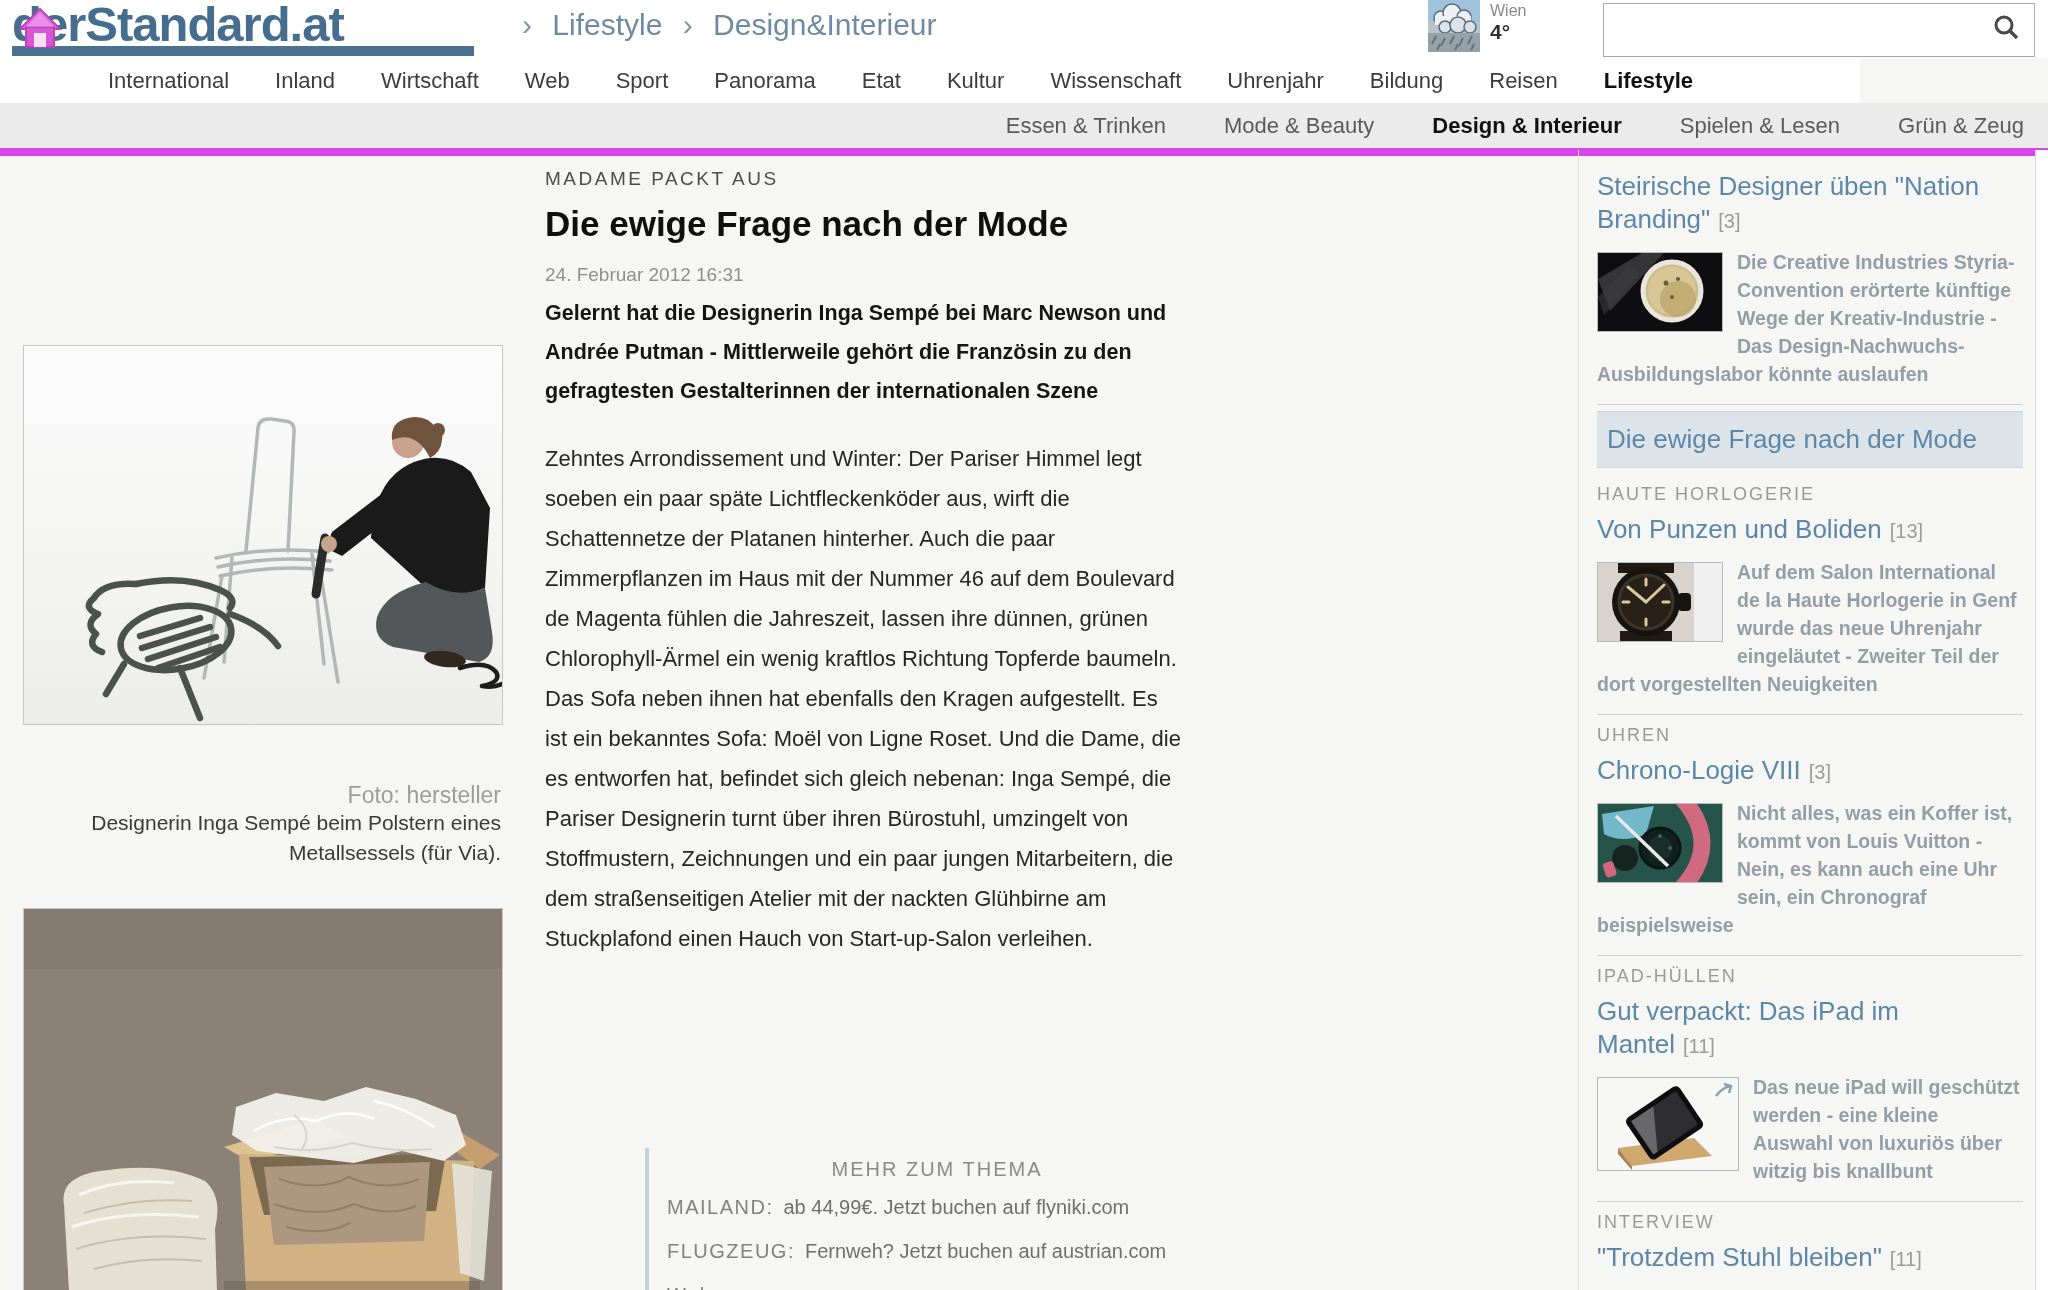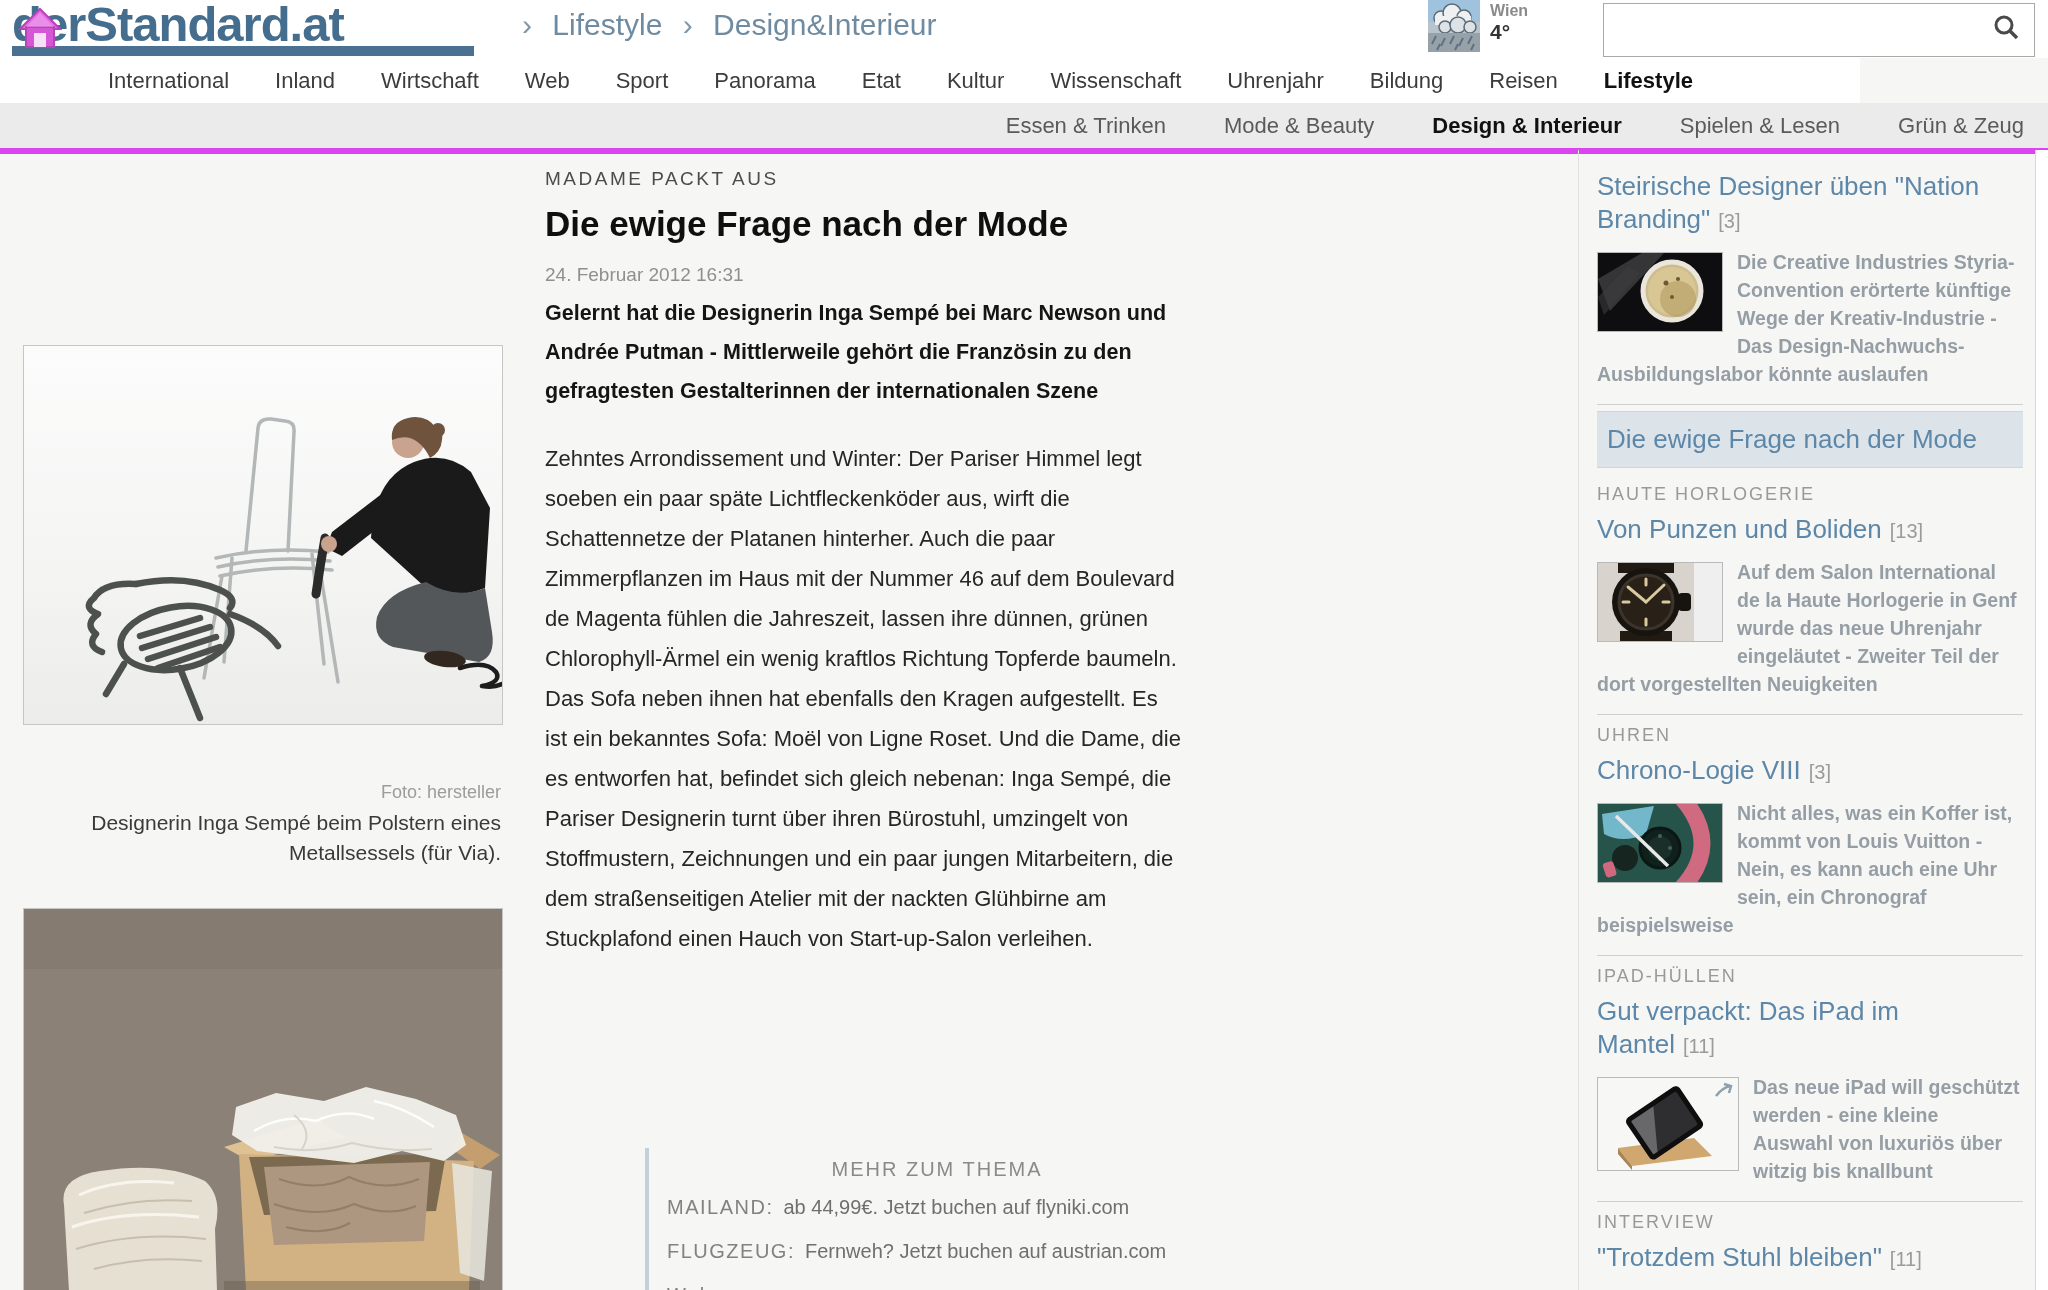--- a/index.html
+++ b/index.html
@@ -7,51 +7,51 @@
         font-family:"Liberation Sans", sans-serif;color:#2b2b2b;}
   
   .masthead{position:absolute;top:0;left:0;width:2048px;height:58px;background:#fff;}
   .logo{position:absolute;left:12px;top:-4px;font-size:49px;font-weight:bold;
         letter-spacing:-1px;color:#456e8e;cursor:pointer;}
   .logo-bar{position:absolute;left:12px;top:46px;width:462px;height:10px;background:#4a7191;}
   .breadcrumb{position:absolute;left:510px;top:8px;font-size:30px;color:#6e8ba1;}
   .breadcrumb .sep{margin:0 12px;color:#7d97ab;}
   .weather{position:absolute;left:1428px;top:0;display:flex;cursor:pointer;}
   .weather .wlabels{margin-left:10px;padding-top:2px;}
-  .weather .wcity{font-size:16px;color:#8a8a8a;font-weight:bold;}
+  .weather .wcity{font-size:16px;color:#8a8a8a;}
   .weather .wtemp{font-size:21px;font-weight:bold;color:#333;}
   .searchbox{position:absolute;left:1603px;top:3px;width:432px;height:54px;background:#fff;
              border:1px solid #a9a9a9;box-sizing:border-box;display:flex;}
   .searchbox input{flex:1;border:none;outline:none;font-size:22px;padding:0 12px;
                    font-family:"Liberation Sans",sans-serif;background:transparent;}
   .search-btn{width:56px;display:flex;align-items:center;justify-content:center;cursor:pointer;}
   
   .nav1{position:absolute;top:58px;left:0;width:1840px;height:45px;background:#fff;padding-left:20px;}
   .nav1 .items{position:absolute;left:108px;top:0;display:flex;gap:46px;font-size:22px;
                color:#3c3c3c;line-height:45px;white-space:nowrap;}
   .nav1 .items span{cursor:pointer;}
   .nav1 .items .active{font-weight:bold;color:#111;}
   .home{position:absolute;left:18px;top:6px;z-index:5;cursor:pointer;}
   .nav2{position:absolute;top:103px;left:0;width:2048px;height:45px;background:#ebebeb;
-        border-bottom:6px solid #d946ef;box-sizing:content-box;}
+        border-bottom:8px solid #d946ef;box-sizing:content-box;}
   .nav2 .items{position:absolute;right:24px;top:0;display:flex;gap:58px;font-size:22px;
                color:#5a5a5a;line-height:45px;white-space:nowrap;}
   .nav2 .items span{cursor:pointer;}
   .nav2 .items .active{font-weight:bold;color:#111;}
   
   .col-divider{position:absolute;left:1578px;top:150px;bottom:0;width:1px;background:#e0e0de;}
   .right-strip{position:absolute;right:0;top:150px;bottom:0;width:12px;background:#fff;
                border-left:1px solid #d8d8d8;}
   
   .photo1{position:absolute;left:23px;top:345px;width:478px;height:378px;
           border:1px solid #c6c6c6;background:#fafafa;}
   .photo2{position:absolute;left:23px;top:908px;width:478px;height:382px;
           border:1px solid #c6c6c6;background:#8b8176;}
   .photo-credit{position:absolute;left:23px;top:782px;width:478px;text-align:right;
-                font-size:18px;color:#9c9c9c;}
+                font-size:23px;color:#9c9c9c;}
   .photo-caption{position:absolute;left:63px;top:808px;width:438px;text-align:right;
                  font-size:21px;line-height:30px;color:#3a3a3a;}
   
   .article{position:absolute;left:545px;top:168px;width:640px;}
   .kicker{font-size:19px;letter-spacing:2.5px;color:#4c4c4c;}
   .headline{margin:14px 0 0 0;font-size:35px;font-weight:bold;color:#0f0f0f;letter-spacing:0;}
   .date{margin-top:20px;font-size:19px;color:#8f8f8f;}
   .lead{margin-top:8px;font-size:21.5px;font-weight:bold;line-height:39px;color:#151515;}
   .bodytext{margin-top:28px;font-size:22px;line-height:40px;color:#262626;}
   .mzt{position:absolute;left:645px;top:1148px;width:540px;border-left:4px solid #c2d0da;

